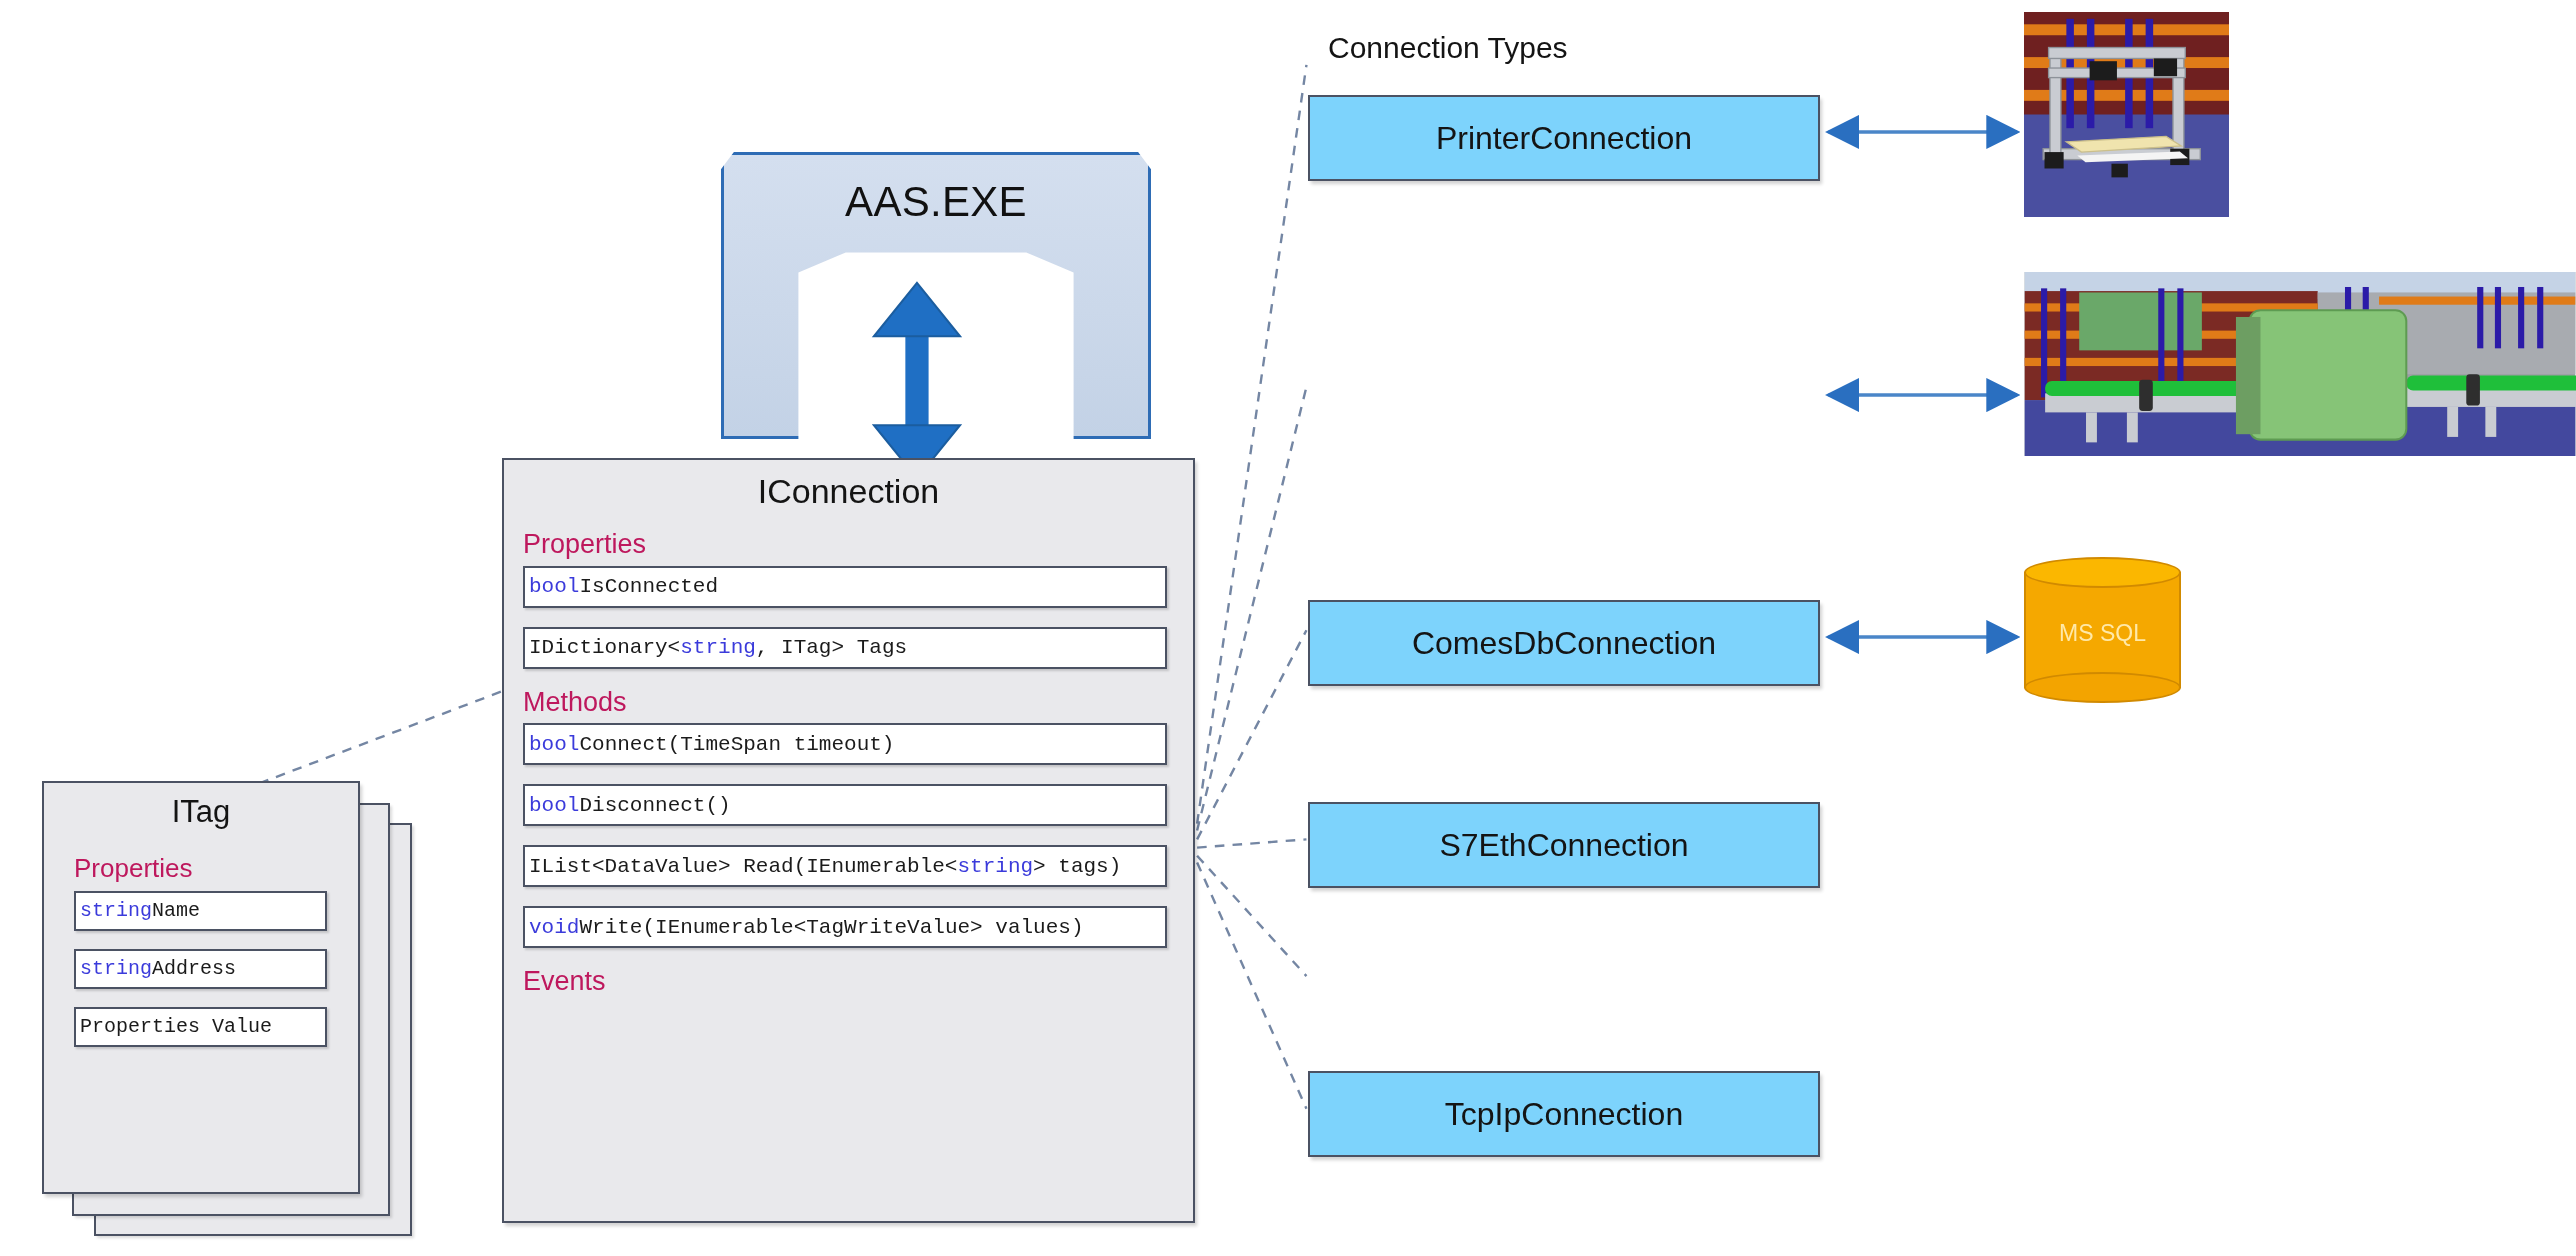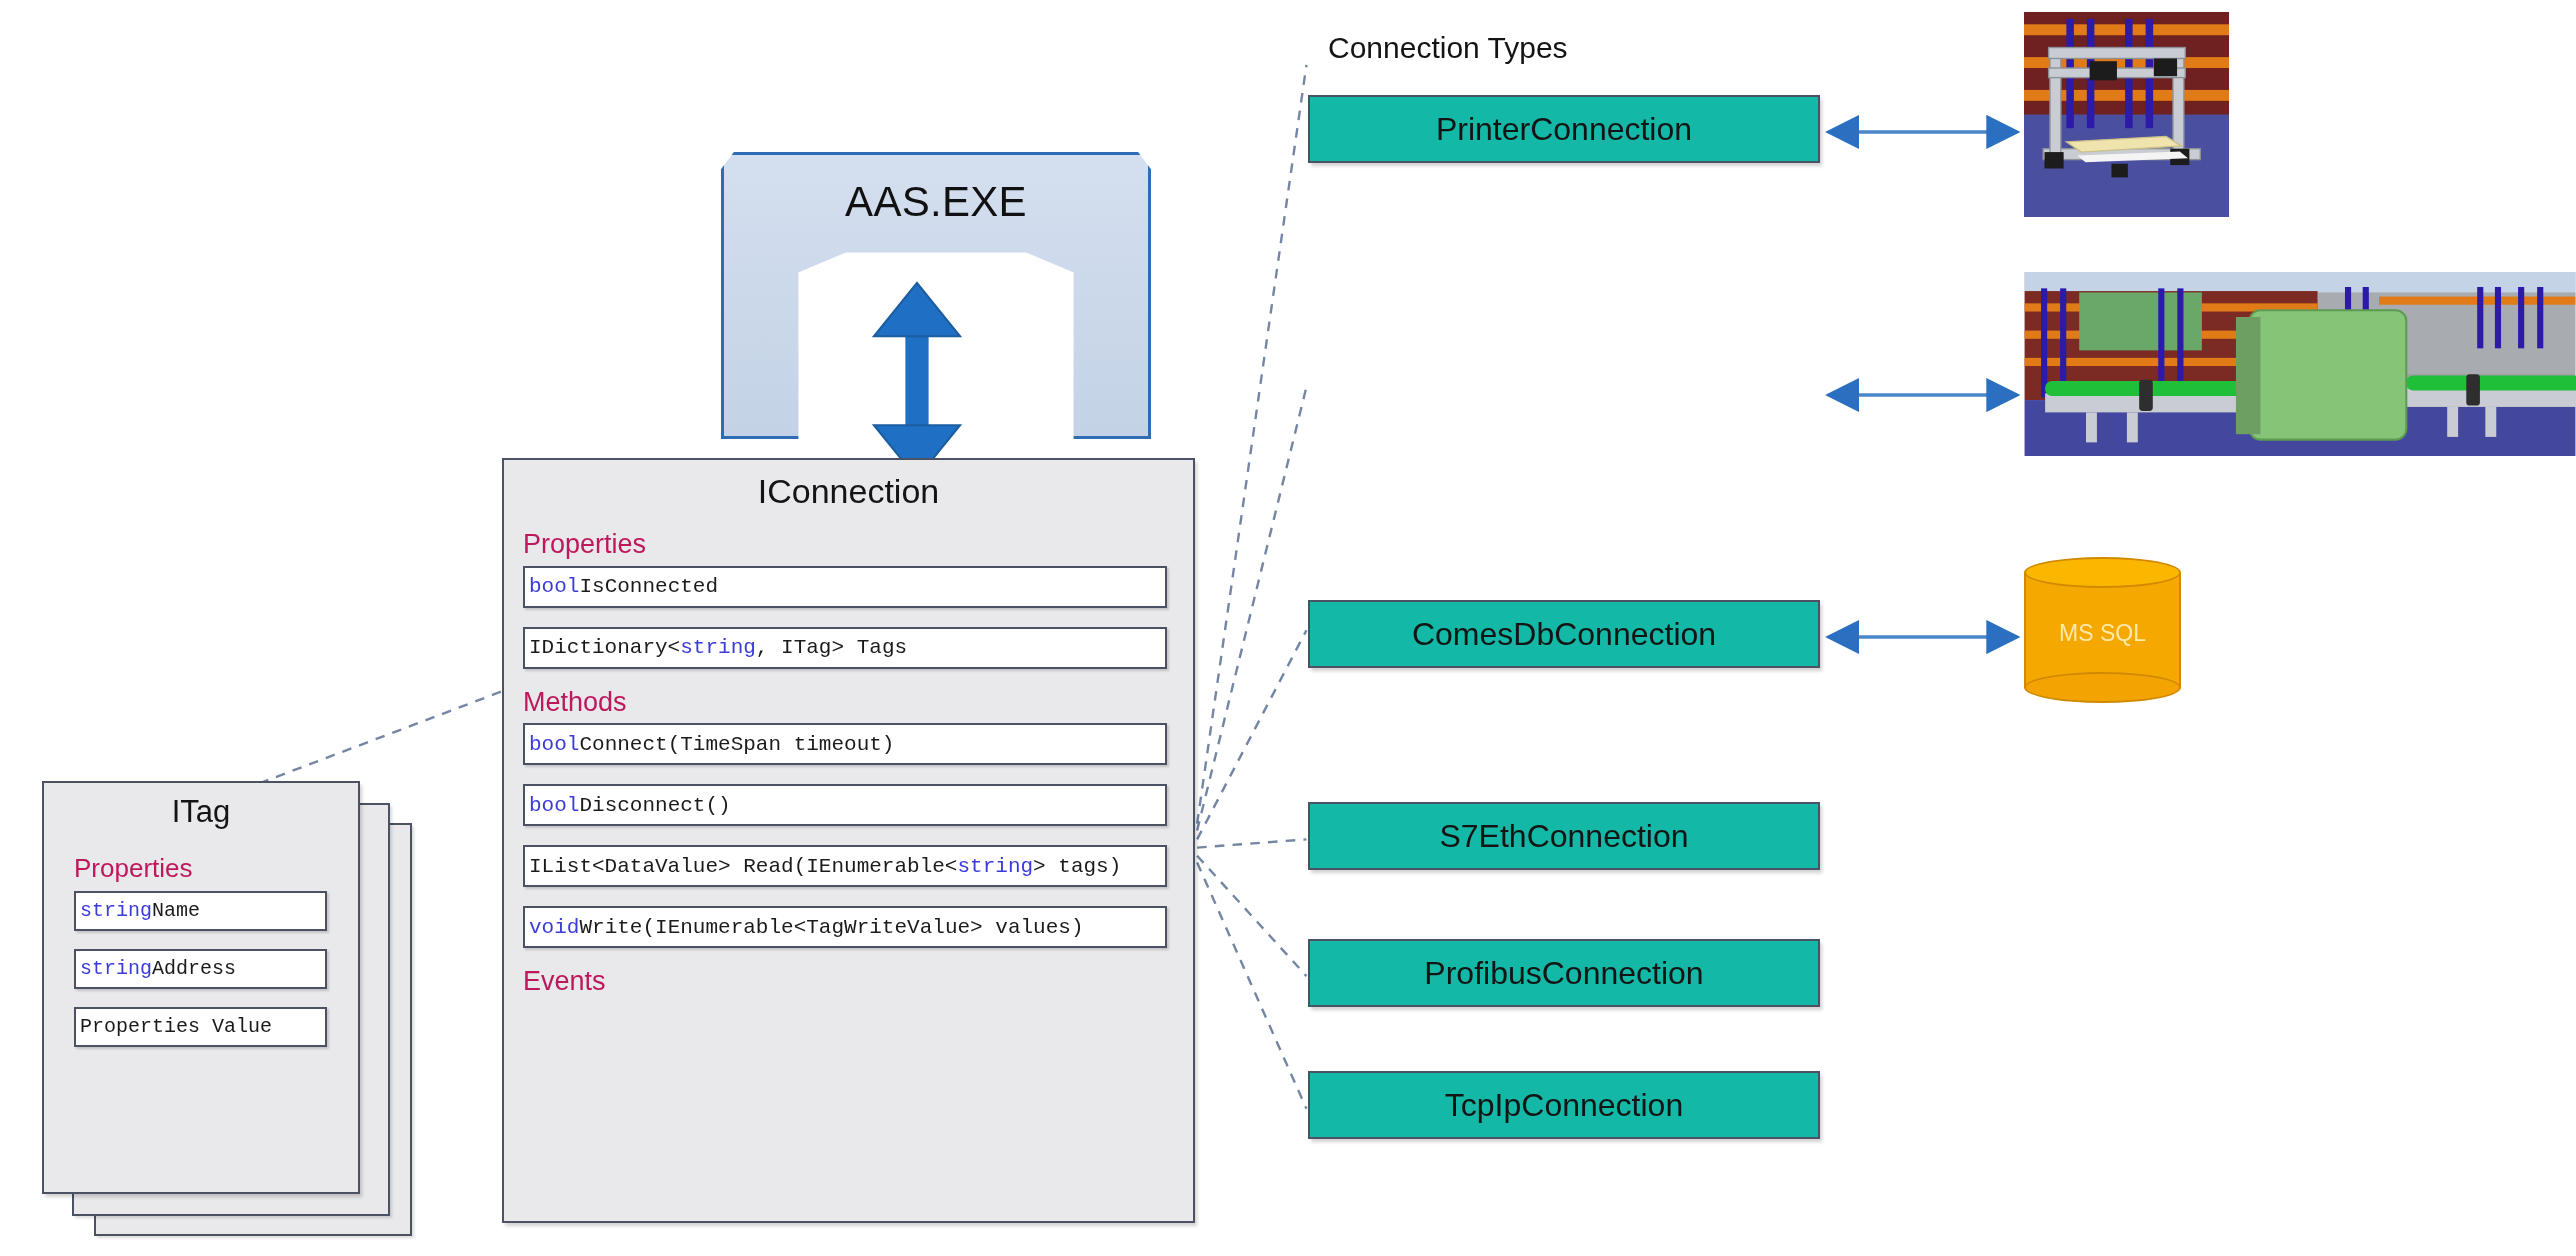--- a/index.html
+++ b/index.html
@@ -51,22 +51,22 @@
     background:#e9e9ec;border:2.7px solid #4b5263;box-sizing:border-box;
     box-shadow:2.7px 3.4px 2.7px rgba(0,0,0,0.15);}
   #itag{left:42px;top:781px;width:318px;height:413px;}
   #itag .card-title{margin-top:11px;font-size:31px;text-align:center;}
   #itag .section-label{margin:23px 0 6.8px 30px;font-size:26px;}
   #itag .member{margin:0 31px 0 30px;height:40px;font-size:20px;}
   #itag .gap{height:18px;}
 
   
   .ctypes-title{position:absolute;left:1328px;top:31px;font-size:30px;color:#141414;}
-  .ctype{position:absolute;left:1308px;width:512px;height:68px;
-    background:#14b8a6;border:2.7px solid #4b5263;box-sizing:border-box;
+  .ctype{position:absolute;left:1308px;width:512px;height:86px;
+    background:#7dd3fc;border:2.7px solid #4b5263;box-sizing:border-box;
     box-shadow:3.4px 4.1px 3.4px rgba(0,0,0,0.18);
     display:flex;align-items:center;justify-content:center;
     font-size:32px;color:#141414;}
 
   
   .illus{position:absolute;overflow:hidden;}
   .illus svg{display:block;width:100%;height:100%;}
 
   .db-cyl{position:absolute;left:2024px;top:557px;width:157px;height:147px;}
   .db-cyl .body{position:absolute;left:0;top:15px;width:157px;height:116px;
@@ -185,21 +185,20 @@
     <div class="member">
       <span>Properties Value</span>
     </div>
   </div>
 
   <div class="ctypes-title">Connection Types</div>
 
   <div class="ctype" style="top:95px">PrinterConnection</div>
   <div class="ctype" style="top:600px">ComesDbConnection</div>
   <div class="ctype" style="top:802px">S7EthConnection</div>
-  <div class="ctype" style="top:939px">ProfibusConnection</div>
   <div class="ctype" style="top:1071px">TcpIpConnection</div>
 
   <div class="illus" style="left:2024px;top:12.3px;width:205px;height:205px;">
     <svg viewBox="0 0 300 300">
       <rect x="0" y="0" width="300" height="300" fill="#6f2020"></rect>
       <rect x="0" y="150" width="300" height="150" fill="#4a4fa0"></rect>
       <g fill="#e07b18">
         <rect x="0" y="18" width="300" height="16"></rect>
         <rect x="0" y="66" width="300" height="16"></rect>
         <rect x="0" y="114" width="300" height="16"></rect>

